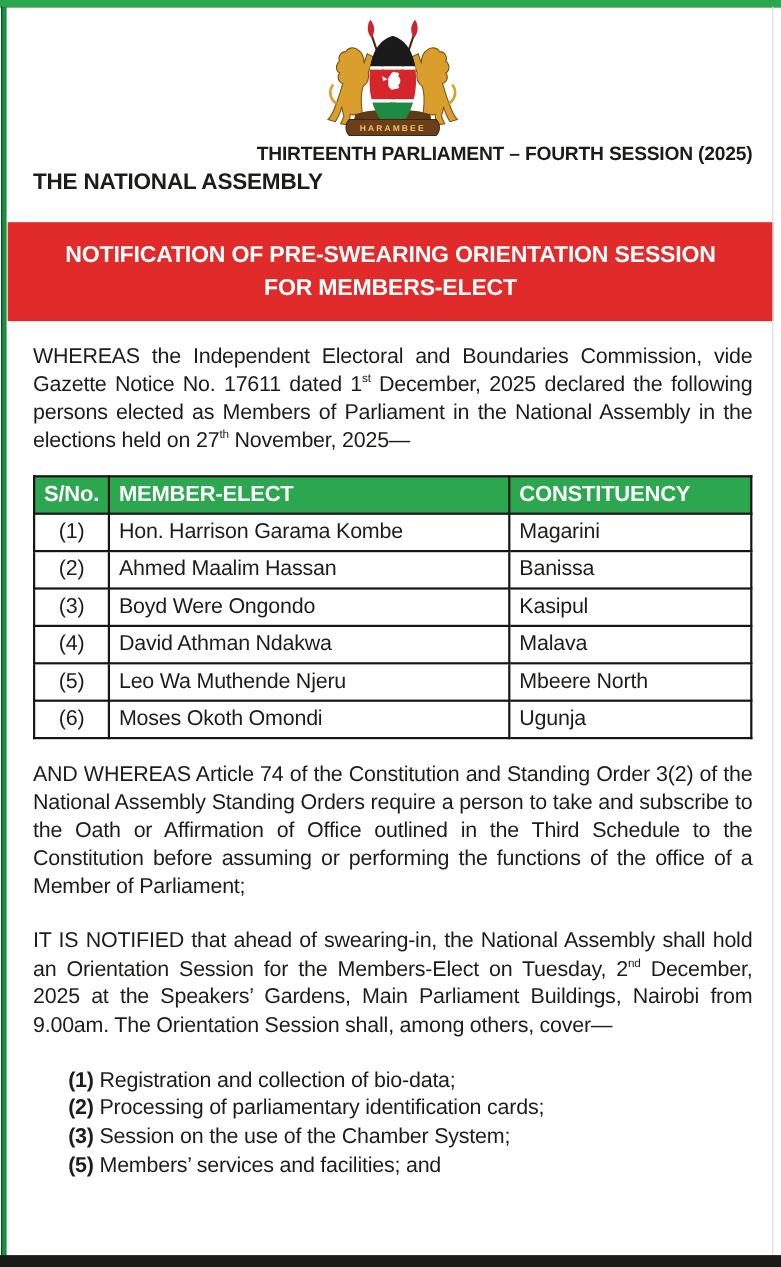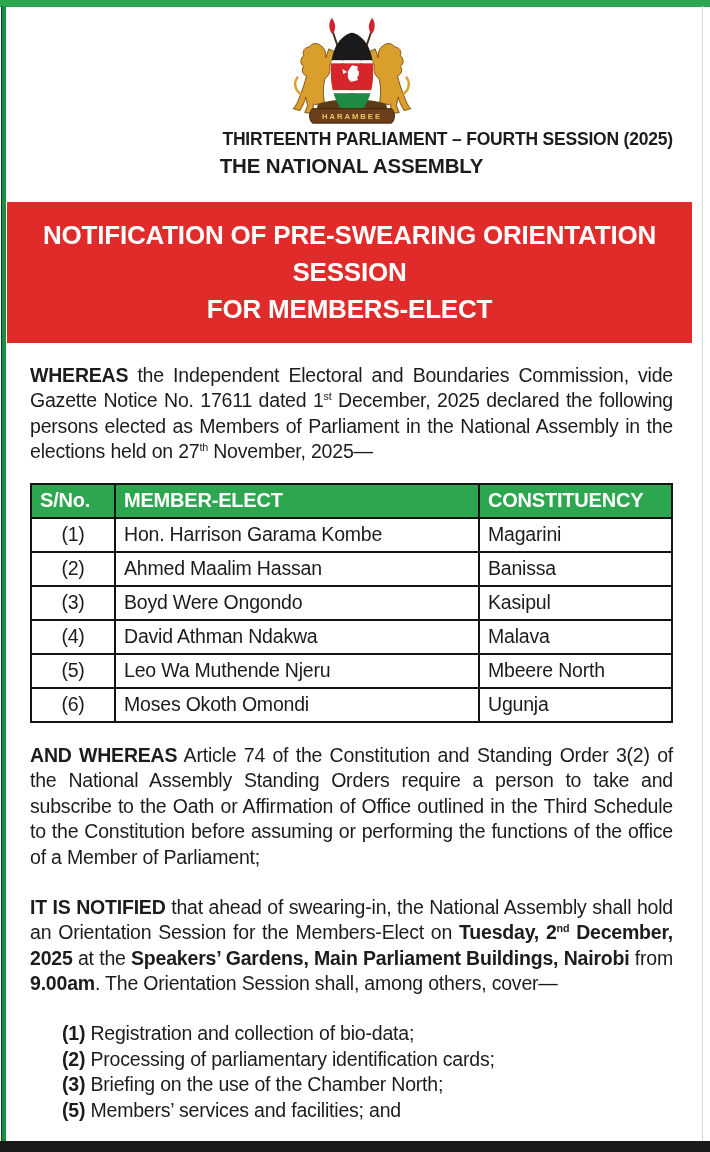--- a/index.html
+++ b/index.html
@@ -16,48 +16,48 @@
     position:relative;
     background:#fff;
     overflow:hidden;
     font-family:"Liberation Sans",sans-serif;
     color:var(--ink);
   }
   .top-strip{height:7px;width:100%;background:var(--green)}
   .left-stripe{position:absolute;left:1px;top:6px;bottom:0;width:5px;background:var(--stripe-green);border-left:1px solid #0c4020}
   .right-line{position:absolute;right:7px;top:6px;bottom:0;width:1px;background:#cfe0d4}
   .bottom-strip{position:absolute;left:0;right:0;bottom:0;height:11px;background:var(--bottom)}
-  .content{padding:0 37px 0 30px}
+  .content{padding:0 26px 0 30px}
   .emblem{display:block;margin:10px auto 2px}
   .masthead-session{font-size:17.5px;font-weight:700;text-align:right;letter-spacing:-0.2px;margin-top:2px}
-  .masthead-assembly{font-size:20.5px;font-weight:700;text-align:center;margin-top:4px;letter-spacing:-0.2px}
+  .masthead-assembly{font-size:20.5px;font-weight:700;margin-top:4px;letter-spacing:-0.2px}
   .notice-banner{
     margin:24px -19px 0 -23px;
     background:var(--red);
     color:#fff;
     font-weight:700;
-    font-size:26px;
+    font-size:21px;
     line-height:1.42;
     text-align:center;
     padding:15px 18px;
     letter-spacing:-0.2px;
   }
   .para{font-size:19.5px;line-height:1.31;text-align:justify;margin-top:20px;letter-spacing:-0.2px}
-  .para b{font-weight:700}
+  .para b{font-weight:400}
   sup{font-size:0.55em;vertical-align:super}
   table.members{
     border-collapse:collapse;
     width:100%;
     margin-top:18px;
     font-size:19.5px;
     letter-spacing:-0.2px;
   }
   table.members th,table.members td{border:2px solid #151515;padding:4px 8px;height:34px}
   table.members th{background:var(--green);color:#fff;text-align:left;font-size:20px;letter-spacing:-0.2px}
-  td.sno,th.sno{width:84px;text-align:center}
+  td.sno,th.sno{width:68px;text-align:center}
   th.sno{text-align:left}
   td.member,th.member{width:364px}
   .agenda{margin-top:24px;padding-left:32px;list-style:none}
   .agenda li{font-size:19.5px;line-height:1.33;letter-spacing:-0.2px}
   .agenda b{font-weight:700}
 </style>
 </head>
 <body>
 
 <div class="top-strip"></div>
@@ -158,19 +158,19 @@
     </tbody>
   </table>
 
   <p class="para"><b>AND WHEREAS</b><span> Article 74 of the Constitution and Standing Order 3(2) of the National Assembly Standing Orders require a person to take and subscribe to the Oath or Affirmation of Office outlined in the Third Schedule to the Constitution before assuming or performing the functions of the office of a Member of Parliament;</span></p>
 
   <p class="para" style="margin-top:24px"><b>IT IS NOTIFIED</b><span> that ahead of swearing-in, the National Assembly shall hold an Orientation Session for the Members-Elect on </span><b>Tuesday, 2</b><b><sup>nd</sup></b><b> December, 2025</b><span> at the </span><b>Speakers’ Gardens, Main Parliament Buildings, Nairobi</b><span> from </span><b>9.00am</b><span>. The Orientation Session shall, among others, cover—</span></p>
 
   <ul class="agenda">
     <li><b>(1)</b><span> Registration and collection of bio-data;</span></li>
     <li><b>(2)</b><span> Processing of parliamentary identification cards;</span></li>
-    <li><b>(3)</b><span> Briefing on the use of the Chamber North;</span></li>
+    <li><b>(3)</b><span> Session on the use of the Chamber System;</span></li>
     <li><b>(5)</b><span> Members’ services and facilities; and</span></li>
   </ul>
 
 </div>
 
 <div class="bottom-strip"></div>
 
 </body></html>

